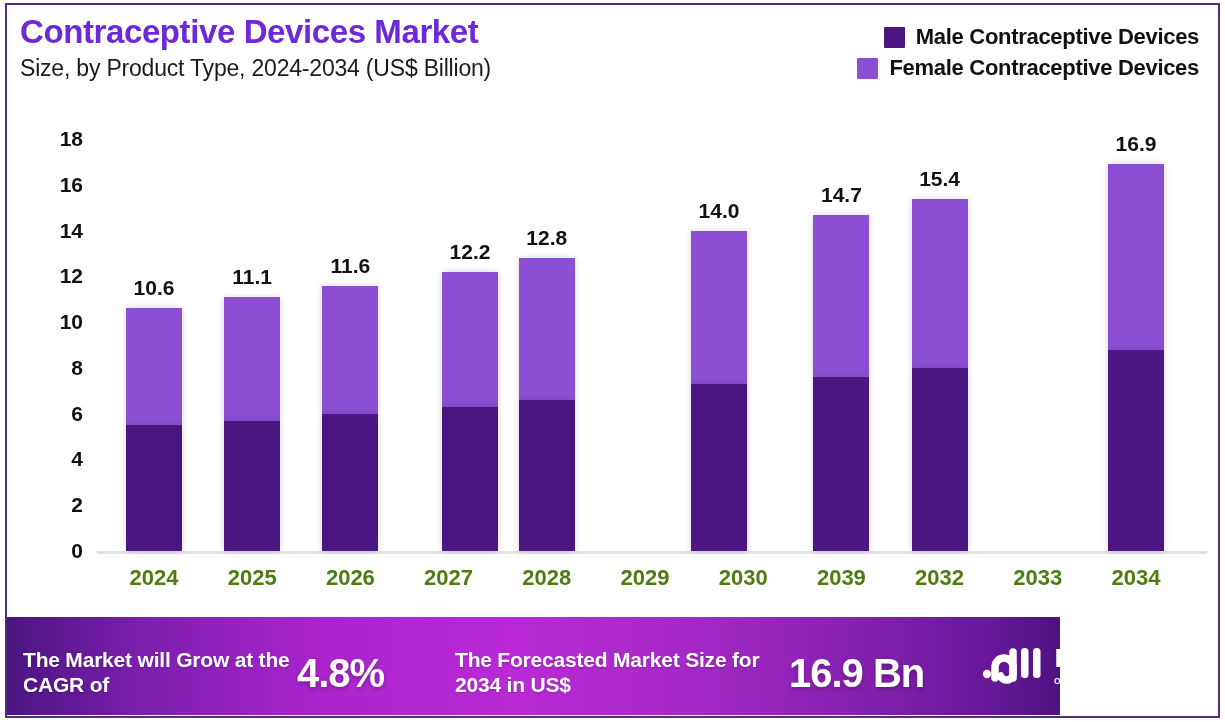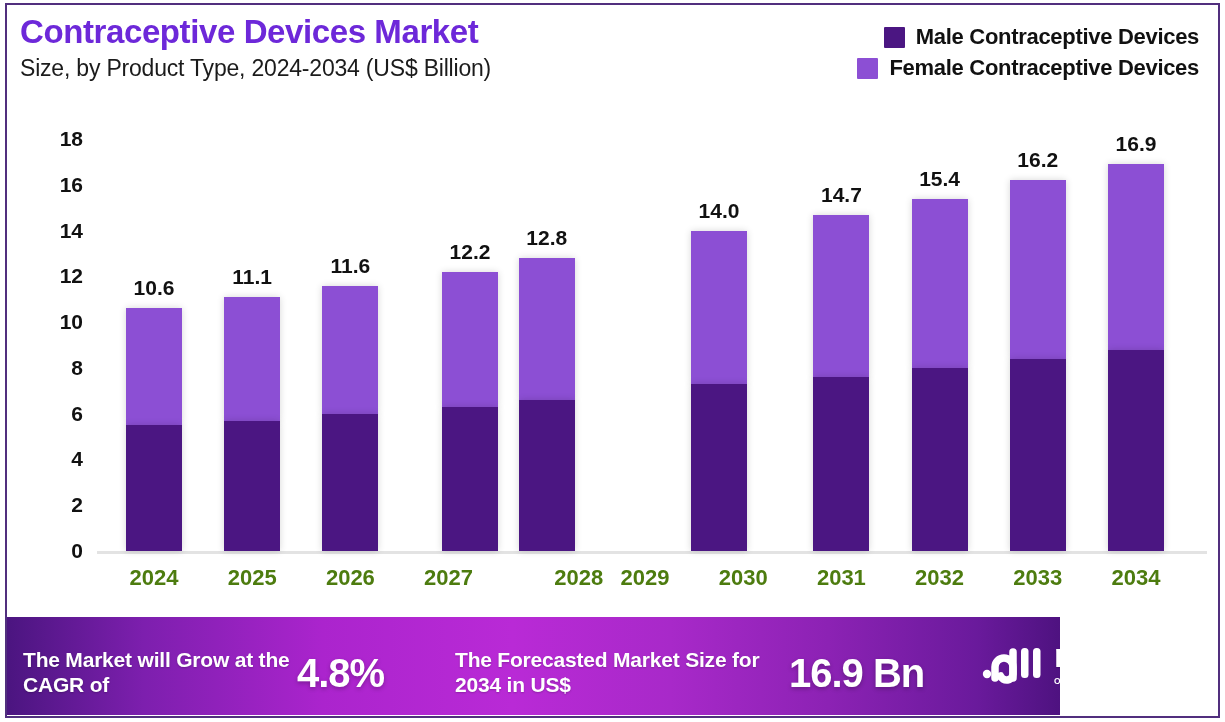--- a/index.html
+++ b/index.html
@@ -304,45 +304,40 @@
           <div class="bar-total" style="bottom: 287.244px;">12.2</div>
           <div class="seg seg-female" style="height: 135.044px; background: rgb(140, 79, 212);"></div>
           <div class="seg seg-male" style="height: 144.2px; background: rgb(75, 22, 130);"></div>
         </div>
         <div class="x-label" style="left: 420.6px; width: 56px;">2027</div>
         <div class="bar-group" style="left: 518.8px; width: 56px;">
           <div class="bar-total" style="bottom: 300.978px;">12.8</div>
           <div class="seg seg-female" style="height: 141.911px; background: rgb(140, 79, 212);"></div>
           <div class="seg seg-male" style="height: 151.067px; background: rgb(75, 22, 130);"></div>
         </div>
-        <div class="x-label" style="left: 518.8px; width: 56px; margin-left: 32px;">2028</div>
+        <div class="x-label" style="left: 518.8px; width: 56px;">2028</div>
         <div class="x-label" style="left: 617px; width: 56px;">2029</div>
         <div class="bar-group" style="left: 691px; width: 56px;">
           <div class="bar-total" style="bottom: 328.444px;">14.0</div>
           <div class="seg seg-female" style="height: 153.356px; background: rgb(140, 79, 212);"></div>
           <div class="seg seg-male" style="height: 167.089px; background: rgb(75, 22, 130);"></div>
         </div>
         <div class="x-label" style="left: 715.2px; width: 56px;">2030</div>
         <div class="bar-group" style="left: 813.4px; width: 56px;">
           <div class="bar-total" style="bottom: 344.467px;">14.7</div>
           <div class="seg seg-female" style="height: 162.511px; background: rgb(140, 79, 212);"></div>
           <div class="seg seg-male" style="height: 173.956px; background: rgb(75, 22, 130);"></div>
         </div>
-        <div class="x-label" style="left: 813.4px; width: 56px;">2031</div>
+        <div class="x-label" style="left: 813.4px; width: 56px;">2039</div>
         <div class="bar-group" style="left: 911.6px; width: 56px;">
           <div class="bar-total" style="bottom: 360.489px;">15.4</div>
           <div class="seg seg-female" style="height: 169.378px; background: rgb(140, 79, 212);"></div>
           <div class="seg seg-male" style="height: 183.111px; background: rgb(75, 22, 130);"></div>
         </div>
         <div class="x-label" style="left: 911.6px; width: 56px;">2032</div>
-        <div class="bar-group" style="left: 1009.8px; width: 56px;">
-          <div class="bar-total" style="bottom: 378.8px;">16.2</div>
-          <div class="seg seg-female" style="height: 178.533px; background: rgb(140, 79, 212);"></div>
-          <div class="seg seg-male" style="height: 192.267px; background: rgb(75, 22, 130);"></div>
-        </div>
         <div class="x-label" style="left: 1009.8px; width: 56px;">2033</div>
         <div class="bar-group" style="left: 1108px; width: 56px;">
           <div class="bar-total" style="bottom: 394.822px;">16.9</div>
           <div class="seg seg-female" style="height: 185.4px; background: rgb(140, 79, 212);"></div>
           <div class="seg seg-male" style="height: 201.422px; background: rgb(75, 22, 130);"></div>
         </div>
         <div class="x-label" style="left: 1108px; width: 56px;">2034</div>
       </div>
   </div>
 

